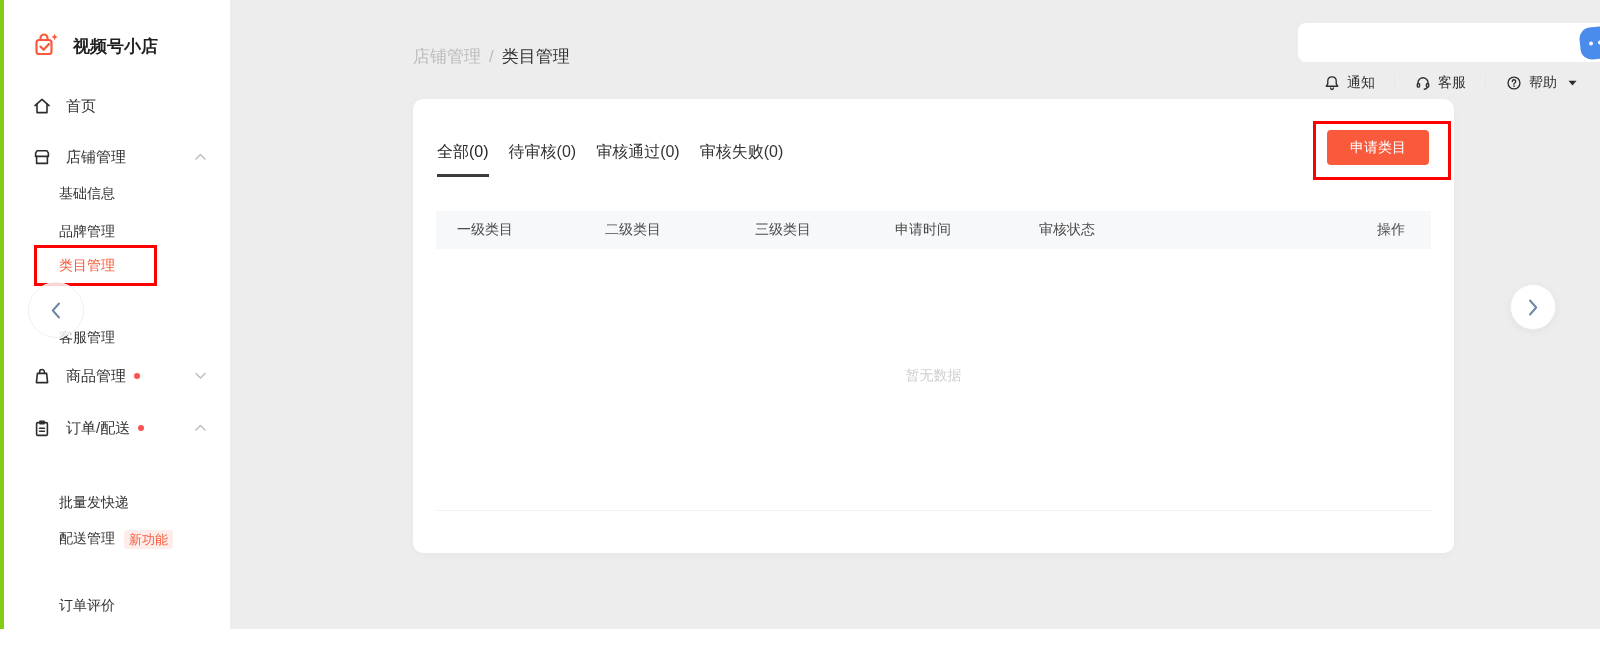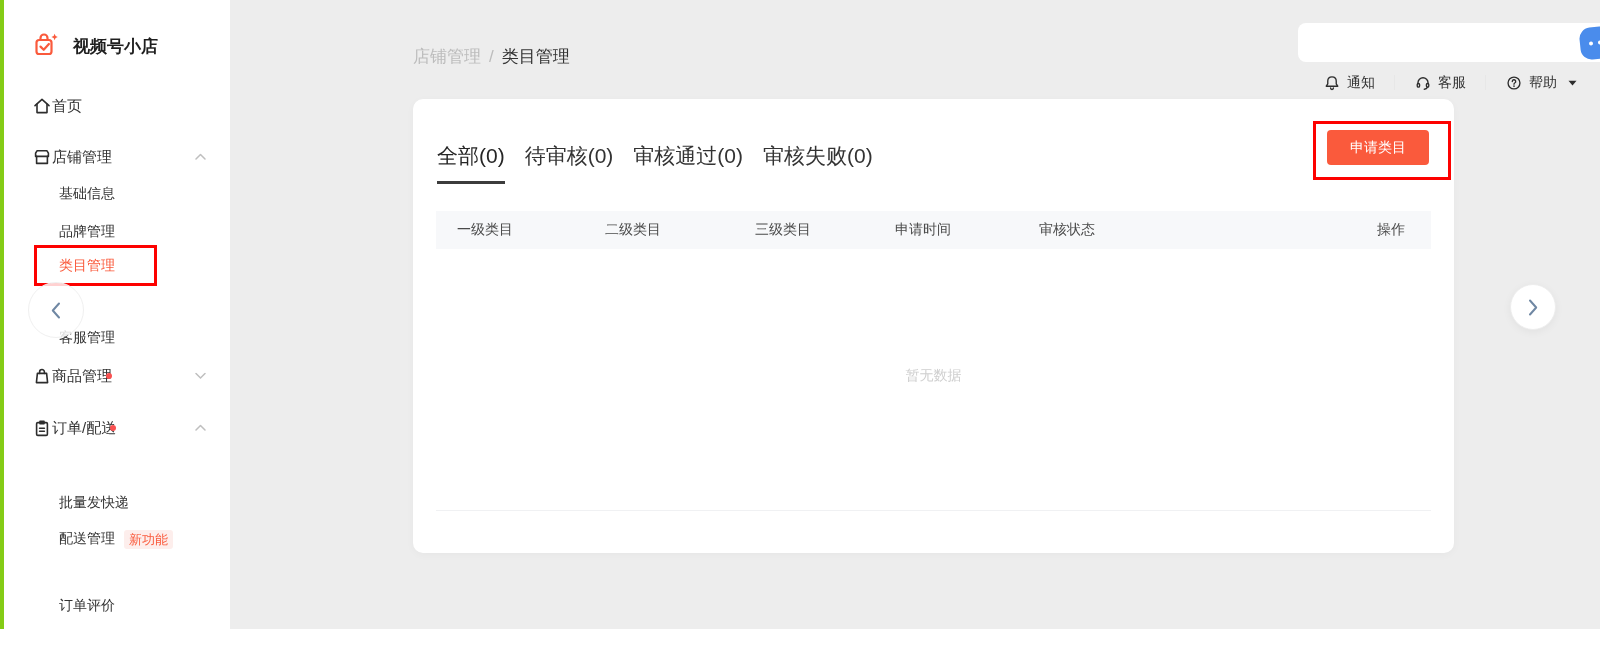--- a/index.html
+++ b/index.html
@@ -8,21 +8,21 @@
   .stage { position:relative; width:1600px; height:671px; background:#fff; }
 
   
   .content-bg { position:absolute; left:230px; top:0; width:1370px; height:629px; background:#ededed; }
 
   
   .sidebar { position:absolute; left:0; top:0; width:230px; height:629px; background:#fff; border-left:4px solid #84cc16; }
   .logo-row { position:absolute; left:26px; top:31px; display:flex; align-items:center; gap:13px; }
   .logo-title { font-size:17px; font-weight:bold; color:#1f1f1f; }
   .nav-item { position:absolute; left:0; width:230px; height:26px; display:flex; align-items:center;
-    padding-left:28px; font-size:15px; color:#333; cursor:pointer;text-align:right; }
+    padding-left:28px; gap:14px; font-size:15px; color:#333; cursor:pointer;text-align:right; }
   .nav-sub { position:absolute; left:0; width:230px; height:26px; display:flex; align-items:center;
     padding-left:55px; font-size:14px; color:#333; cursor:pointer; }
   .nav-sub.active { color:#fa5a3c; }
   .chevron { position:absolute; right:28px; top:50%; transform:translateY(-50%); }
   .red-dot { width:6px; height:6px; border-radius:50%; background:#fa5151; margin-left:-6px; }
   .new-badge { margin-left:9px; font-size:13px; line-height:1; color:#fa5a3c; background:#fdeeec;
     padding:3px 5px; border-radius:3px; }
 
   
   .annotation { position:absolute; border:3px solid #fd0100; pointer-events:none; }
@@ -46,21 +46,21 @@
   .tb-divider { width:1px; height:15px; background:#e7e7e7; margin:0 19px; }
   .tb-caret { margin-left:5px; }
   .avatar { position:absolute; left:282px; top:4px; width:32px; height:32px; border-radius:11px;
     background:#4a8cec; transform:rotate(-6deg); }
   .avatar .eye { position:absolute; top:14px; width:4px; height:4px; border-radius:50%; background:#fff; }
   .avatar .eye.l { left:9px; } .avatar .eye.r { left:18px; }
 
   
   .card { position:absolute; left:413px; top:99px; width:1041px; height:454px; background:#fff;
     border-radius:10px; box-shadow:0 2px 8px rgba(0,0,0,.03); }
-  .tabs { position:absolute; left:24px; top:43px; display:flex; gap:20px; font-size:21px; }
+  .tabs { position:absolute; left:24px; top:43px; display:flex; gap:20px; font-size:16px; }
   .tab { padding-bottom:11px; color:#333; cursor:pointer; border-bottom:3px solid transparent; }
   .tab.active { color:#262626; border-bottom-color:#3c3c3c; }
   .apply-btn { position:absolute; left:914px; top:31px; width:102px; height:35px; background:#fa5a3c;
     color:#fff; font-size:14px; border:none; border-radius:4px; cursor:pointer; font-family:inherit; }
   .thead { position:absolute; left:23px; right:23px; top:112px; height:38px; background:#f7f8fa;
     font-size:14px; color:#4a4a4a; }
   .thead span { position:absolute; top:50%; transform:translateY(-50%); white-space:nowrap; }
   .th-0 { left:21px; } .th-1 { left:169px; } .th-2 { left:319px; } .th-3 { left:459px; }
   .th-4 { left:603px; } .th-5 { right:26px; }
   .empty-text { position:absolute; left:23px; right:23px; top:268px; text-align:center;

